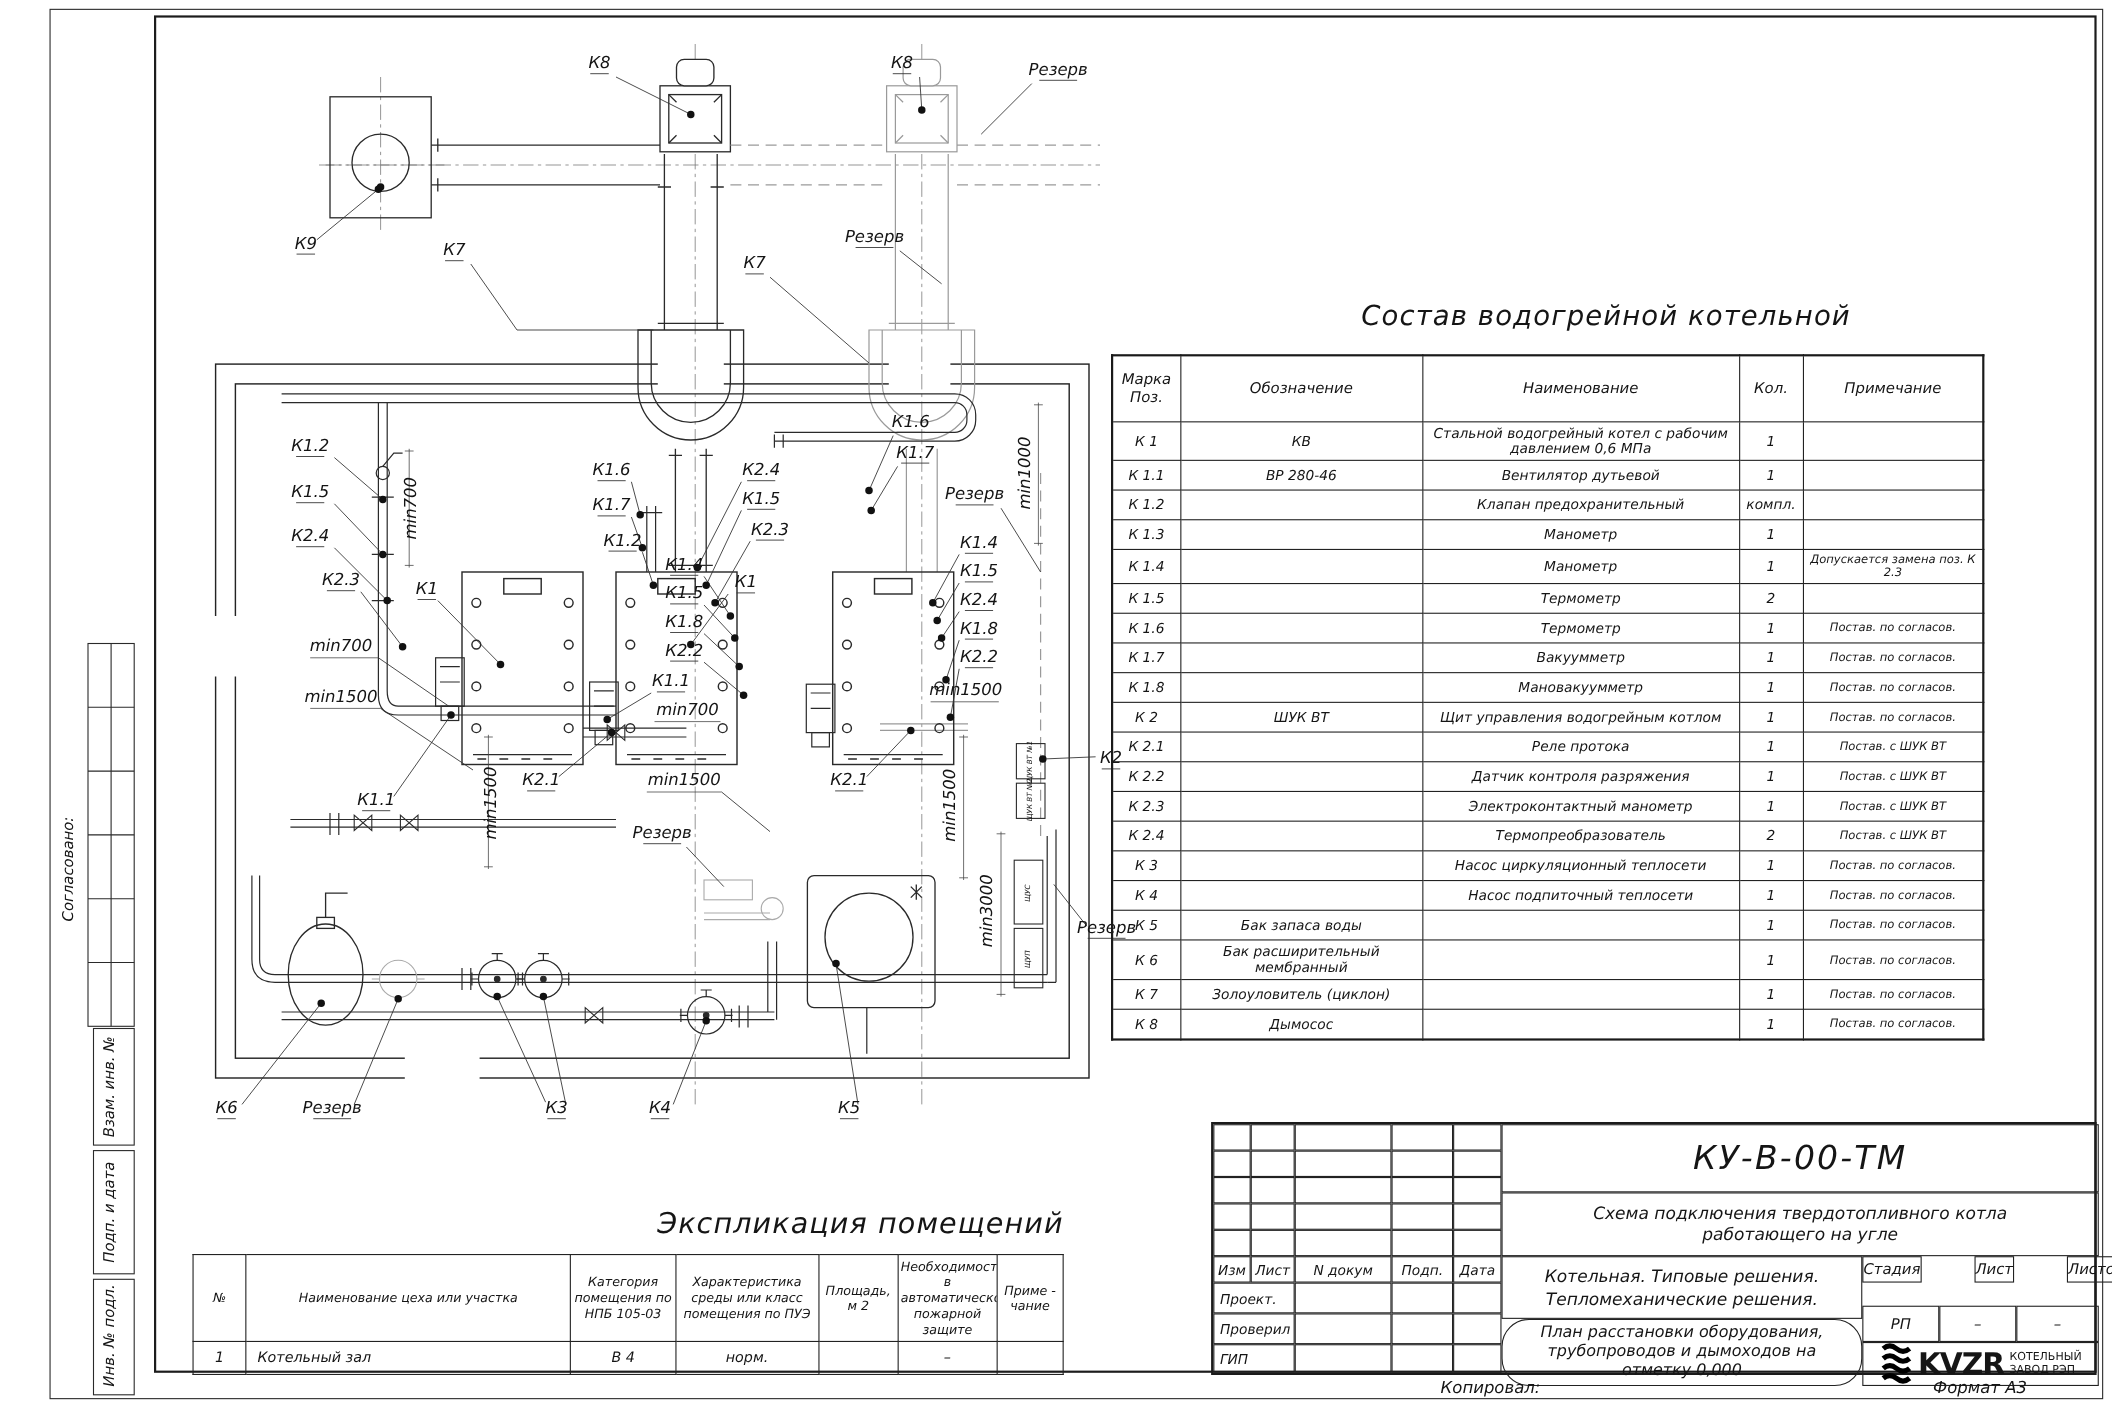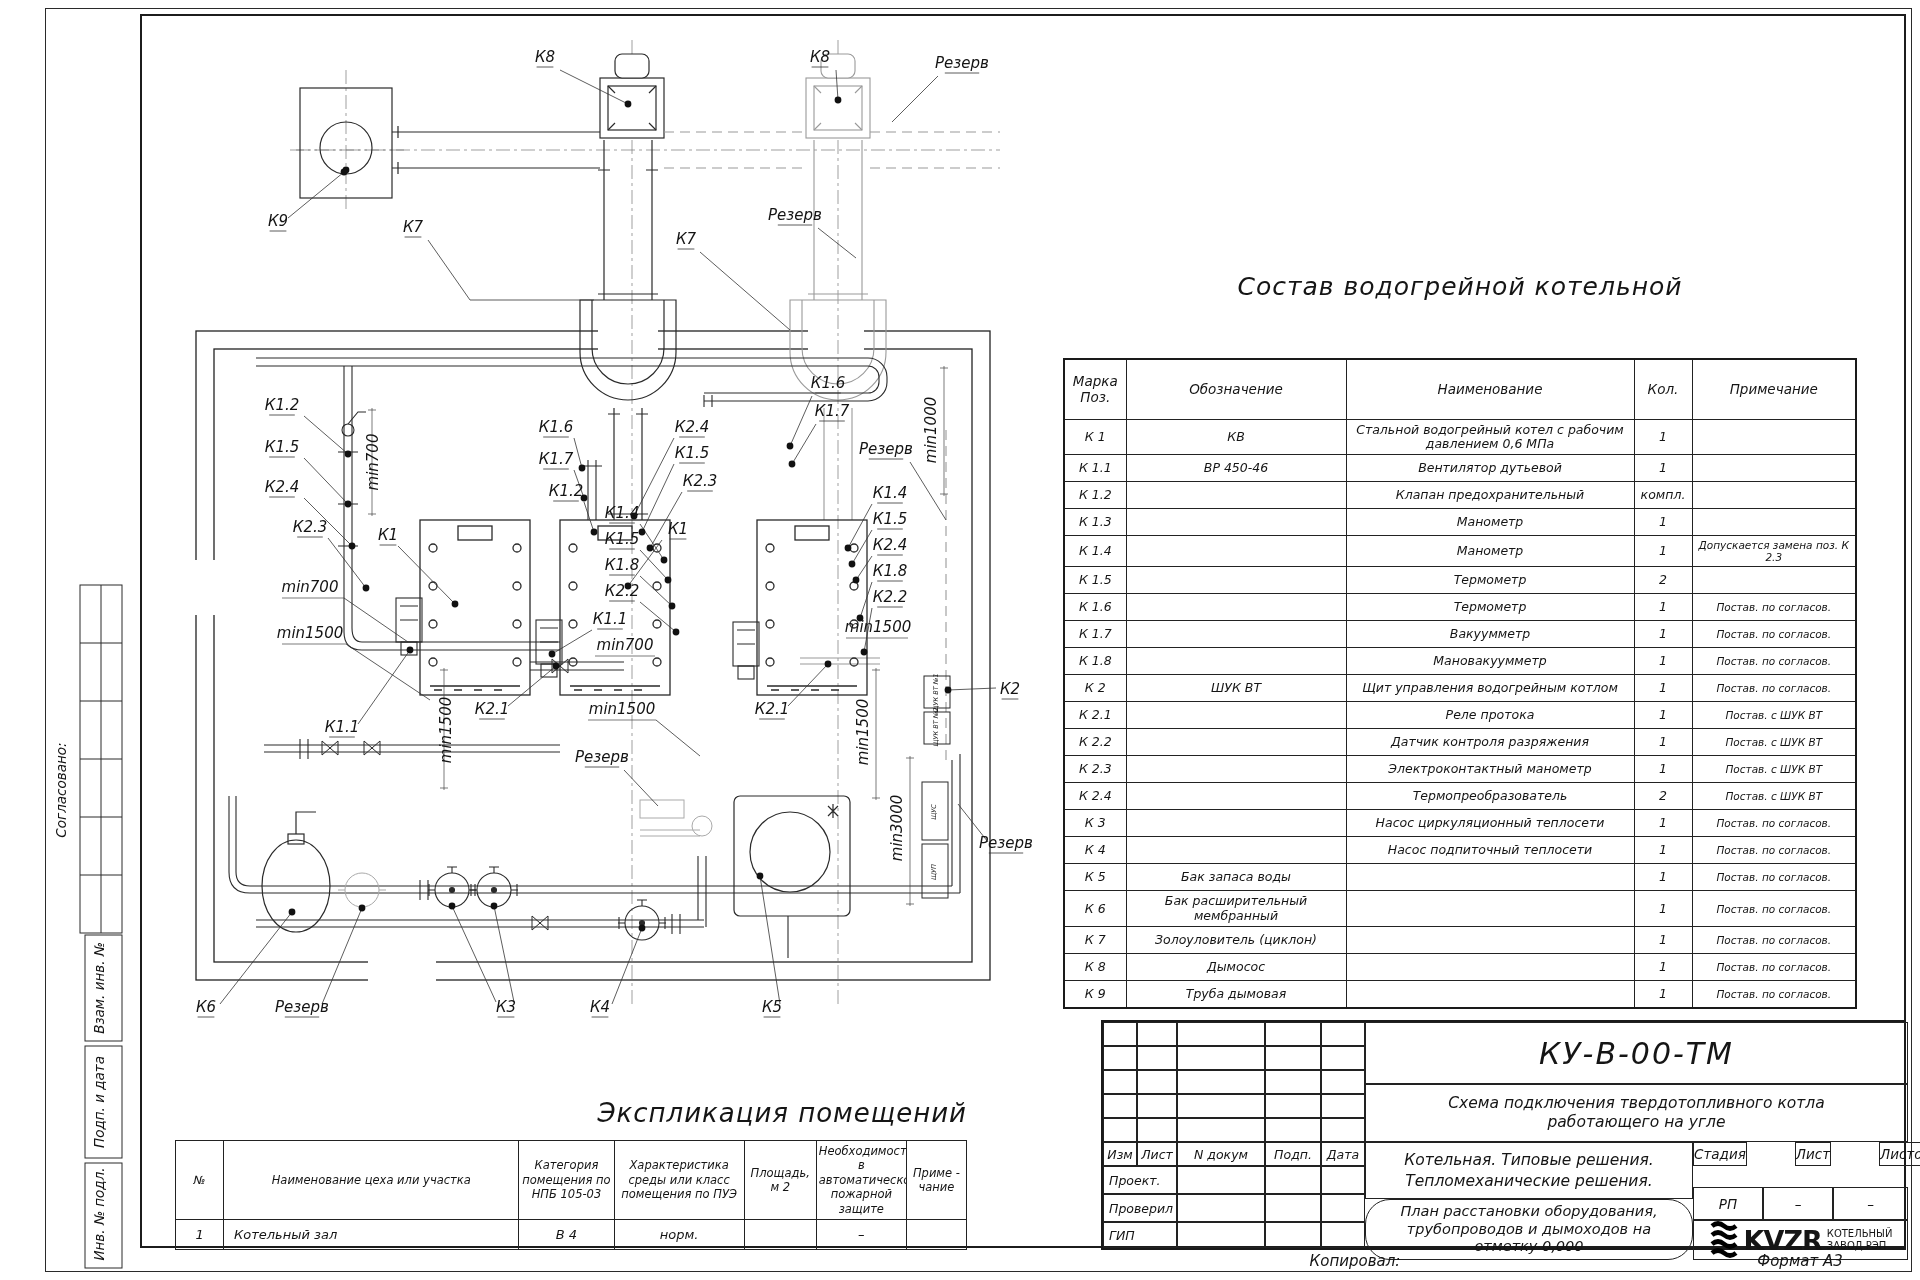--- a/index.html
+++ b/index.html
@@ -17,21 +17,21 @@
 
   svg text { font-family:"DejaVu Sans", sans-serif; font-style:italic; fill:#141414; }
   .lbl     { font-size:15px; }
   .lbl-sm  { font-size:6.5px; }
   .lbl-mar { font-size:13.5px; }
 
   
   table { border-collapse:collapse; table-layout:fixed; width:100%; }
   td, th { border:1px solid #222; font-weight:normal; font-style:italic;
            text-align:center; vertical-align:middle; overflow:hidden; }
-  #sostav-wrap { left:1063px; top:322px; width:666px;margin-top:36px; }
+  #sostav-wrap { left:1010px; top:322px; width:666px; }
   #sostav-wrap table { border:2px solid #1a1a1a; }
   #sostav-wrap th { font-size:13.5px; padding:4px 2px; height:60px; }
   #sostav-wrap td { font-size:12.5px; line-height:1.15; padding:3px 2px; height:27px; }
   #sostav-wrap td.c5 { font-size:10.5px; }
   #sostav-title { left:1063px; top:272px; width:794px; text-align:center;
                   font-size:25px; letter-spacing:1px; }
 
   #expl-wrap { left:175px; top:1140px; width:792px; }
   #expl-wrap table { border:1.5px solid #1a1a1a; }
   #expl-wrap th { font-size:11.5px; line-height:1.25; padding:3px 2px; height:78px; }
@@ -478,21 +478,21 @@
     <tbody>
         <tr>
           <td class="c1">К 1</td>
           <td class="c2">КВ</td>
           <td class="c3">Стальной водогрейный котел с рабочим давлением 0,6 МПа</td>
           <td class="c4">1</td>
           <td class="c5"></td>
         </tr>
         <tr>
           <td class="c1">К 1.1</td>
-          <td class="c2">ВР 450-46</td>
+          <td class="c2">ВР 280-46</td>
           <td class="c3">Вентилятор дутьевой</td>
           <td class="c4">1</td>
           <td class="c5"></td>
         </tr>
         <tr>
           <td class="c1">К 1.2</td>
           <td class="c2"></td>
           <td class="c3">Клапан предохранительный</td>
           <td class="c4">компл.</td>
           <td class="c5"></td>
@@ -605,27 +605,20 @@
         <tr>
           <td class="c1">К 7</td>
           <td class="c2">Золоуловитель (циклон)</td>
           <td class="c3"></td>
           <td class="c4">1</td>
           <td class="c5">Постав. по согласов.</td>
         </tr>
         <tr>
           <td class="c1">К 8</td>
           <td class="c2">Дымосос</td>
-          <td class="c3"></td>
-          <td class="c4">1</td>
-          <td class="c5">Постав. по согласов.</td>
-        </tr>
-        <tr>
-          <td class="c1">К 9</td>
-          <td class="c2">Труба дымовая</td>
           <td class="c3"></td>
           <td class="c4">1</td>
           <td class="c5">Постав. по согласов.</td>
         </tr>
       </tbody>
   </table>
 </div>
 
 <div class="abs" id="expl-title">Экспликация помещений</div>
 <div class="abs" id="expl-wrap">

